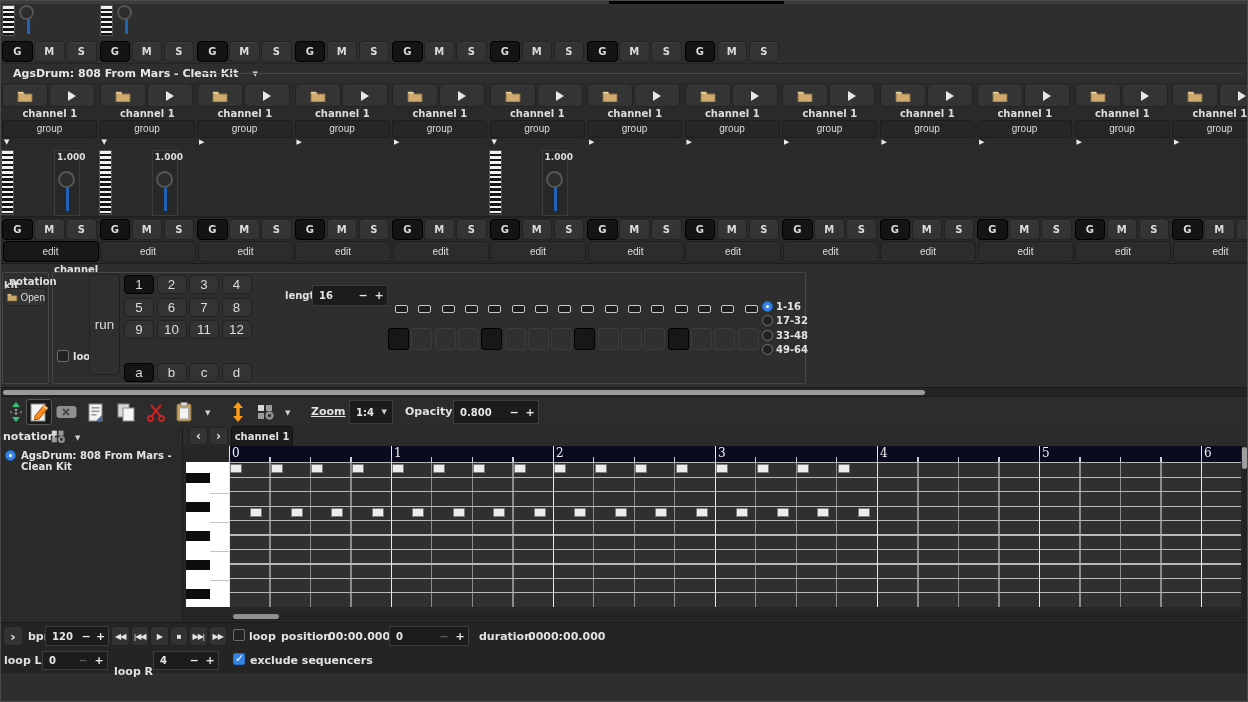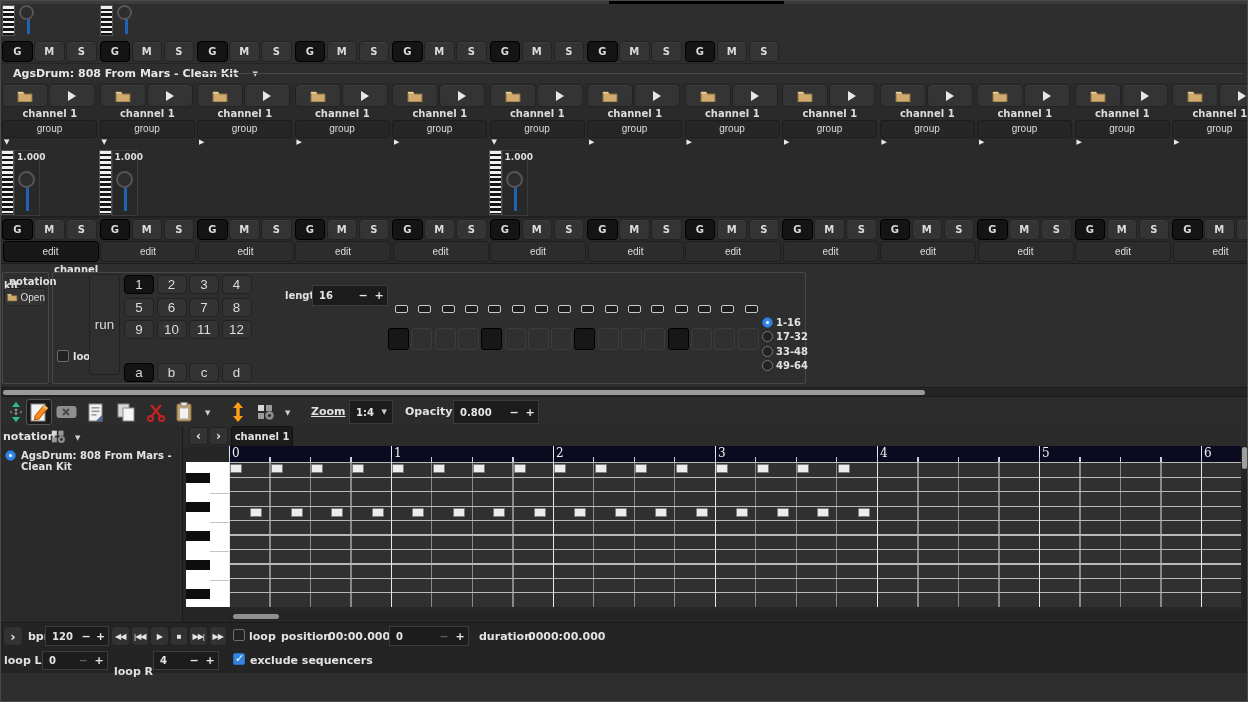--- a/index.html
+++ b/index.html
@@ -58,21 +58,21 @@
   .strip { width:97.5px; flex:0 0 97.5px; }
   .strip-btns { display:flex; gap:1px; padding:1px 0 0 1px; }
   .sbtn { width:46px; height:23px; border-radius:4px; background:#343434; border:1px solid #232323; display:flex; align-items:center; justify-content:center; box-shadow:inset 0 1px rgba(255,255,255,0.05); }
   .playtri { width:0; height:0; border-left:8px solid #e8e8e8; border-top:5px solid transparent; border-bottom:5px solid transparent; }
   .strip-label { font-size:10px; text-align:center; height:13px; line-height:13px; color:#dcdcdc; }
   .grp-btn { display:block; width:95px; height:18px; margin-left:1px; border-radius:3px; background:#262626; border:1px solid #1d1d1d; color:#dcdcdc; font-size:10px; text-align:center; line-height:16px; }
   .expander { height:9px; padding-left:3px; font-size:7px; line-height:9px; color:#e8e8e8; }
 
   
   .volband { height:68px; position:relative; background:#2a2a2a; border-bottom:1px solid #202020; }
-  .vol { position:absolute; top:1px; display:flex; }
+  .vol { position:absolute; top:1px; display:flex;gap:40px; }
   .vol .meter { height:65px; }
   .vol .slidebox { position:relative; width:26px; height:66px; background:#282828; border:1px solid #3b3b3b; }
   .volval { font-size:9px; color:#dedede; padding:1px 0 0 2px; }
   .vol .sline { top:30px; height:30px; left:11px; }
   .vol .knob { width:17px; height:17px; top:20px; left:3px; }
 
   
   .editrow { height:23px; display:flex; overflow:hidden; background:#2a2a2a; }
   .editbtn { width:96px; flex:0 0 96px; height:21px; margin:1px 0 0 1.5px; border-radius:4px; background:#2c2c2c; border:1px solid #1f1f1f; color:#dcdcdc; font-size:10px; text-align:center; line-height:19px; }
   .editbtn.pressed { background:#181818; border-color:#000; }
@@ -91,21 +91,21 @@
   .entry { background:#1c1c1c; border:1px solid #3c3c3c; border-radius:0; color:#e6e6e6; display:flex; align-items:center; font-size:10px; }
   .entry .val { padding:0 6px; flex:1; text-align:left; }
   .spin { width:16px; text-align:center; color:#e6e6e6; font-size:11px; }
   .spin.insens { color:#5f5f5f; }
   .led { position:absolute; width:13px; height:8px; border:1.5px solid #c9c9c9; border-radius:2px; background:#1d1d1d; }
   .pad { position:absolute; width:21px; height:22px; border-radius:3px; background:#303030; border:1px solid #3c3c3c; }
   .pad.pressed { background:#171717; border-color:#000; }
   .radio { display:inline-block; width:11px; height:11px; border-radius:50%; background:#222; border:1px solid #777; position:relative; }
   .radio.sel { background:#3584e4; border-color:#1f5fb0; }
   .radio.sel::after { content:""; position:absolute; left:3px; top:3px; width:3px; height:3px; border-radius:50%; background:#fff; }
-  .offrow { position:absolute; display:flex; align-items:center; gap:3px;margin-top:16px; }
+  .offrow { position:absolute; display:flex; align-items:center; gap:3px; }
 
   
   .hscroll { height:9px; background:#242424; position:relative; border-top:1px solid #1a1a1a; }
   .hscroll .thumb { position:absolute; left:2px; top:2px; width:922px; height:5px; background:#9a9a9a; border-radius:3px; }
 
   
   .toolbar { height:30px; background:#2c2c2c; border-top:1px solid #1c1c1c; position:relative; font-size:11px; }
   .ticon { position:absolute; top:4px; width:22px; height:22px; display:flex; align-items:center; justify-content:center; }
   .ticon.pressedbox { background:#1b1b1b; border:1px solid #565656; border-radius:3px; top:2px; height:26px; width:26px; }
   .tlabel { position:absolute; top:8px; color:#e2e2e2; }

